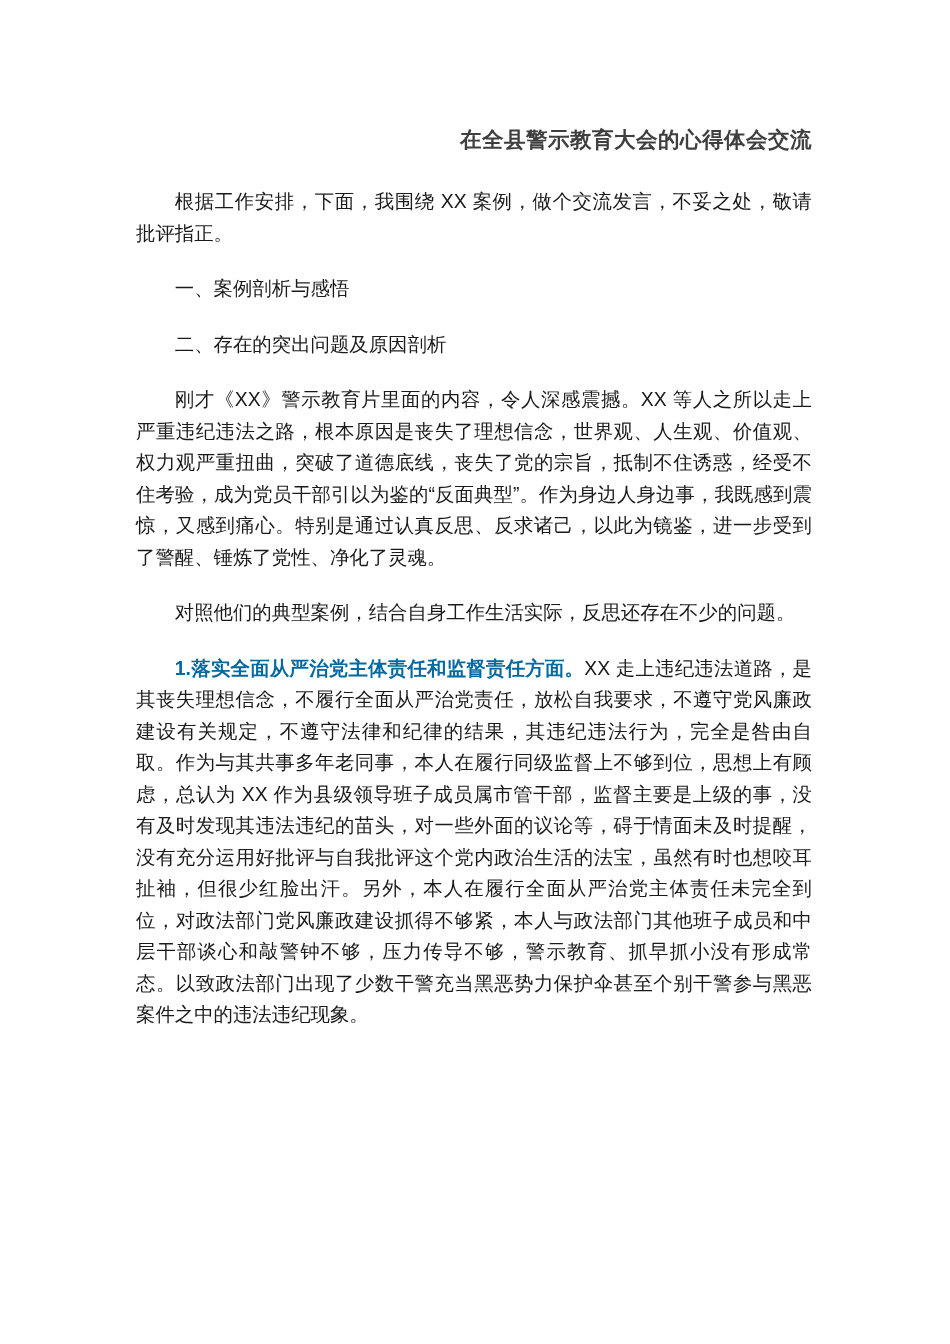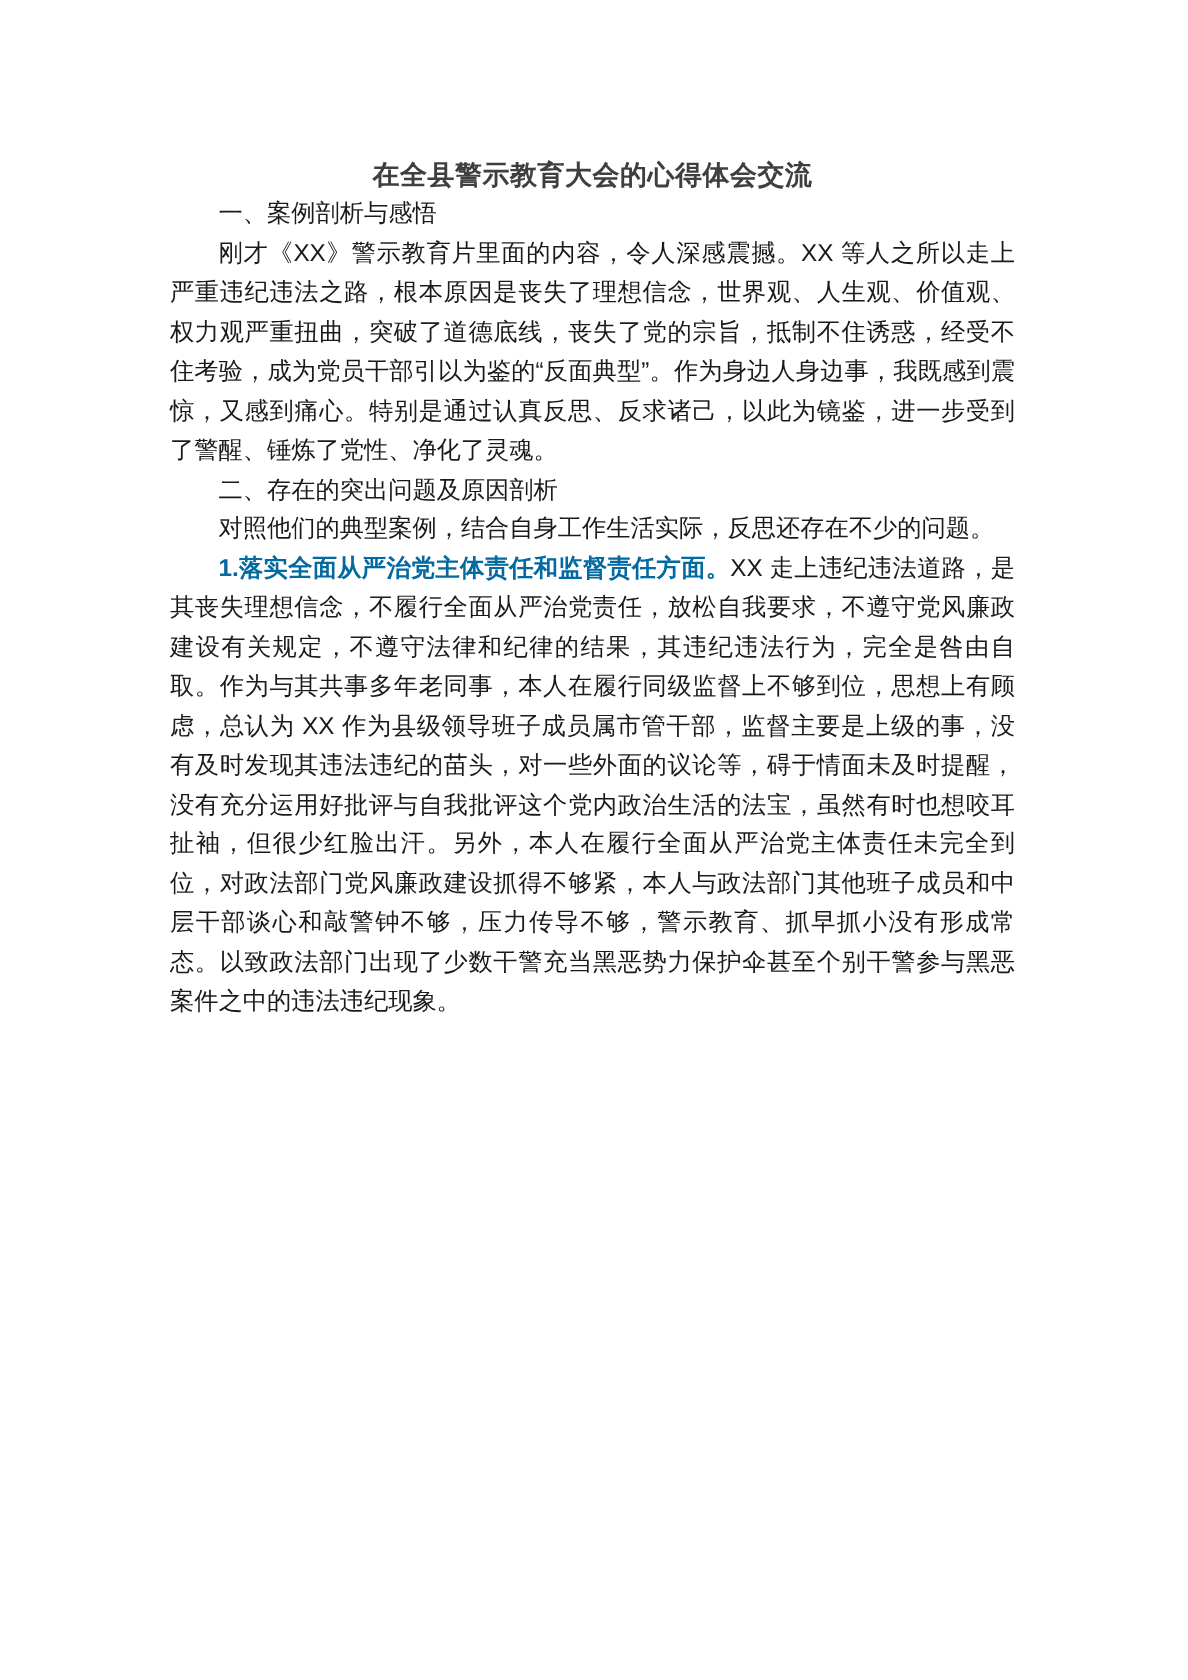--- a/index.html
+++ b/index.html
@@ -24,21 +24,21 @@
   }
   .content {
     position: absolute;
     left: 136px;
     top: 0;
     width: 676px;
   }
   .doc-title {
     margin: 0;
     padding: 0;
-    text-align: center;
+    text-align: right;
     font-family: "Liberation Sans", "DejaVu Sans", sans-serif;
     font-size: 21.5px;
     font-weight: bold;
     color: #3f3f3f;
     letter-spacing: 0.5px;
     line-height: 32px;
     margin-top: 124px;
   }
   p.body-text {
     margin: 0;
@@ -50,41 +50,42 @@
     text-align: justify;
     text-justify: inter-ideograph;
     text-indent: 2em;
     word-break: break-all;
     letter-spacing: 0px;
   }
   p.gap-first {
     margin-top: 30px;
   }
   p.gap {
-    margin-top: 0;
+    margin-top: 24px;
   }
   .strong-lead {
     font-weight: bold;
     color: #0369a1;
   }
 </style>
 </head>
 <body>
 
 <div class="page">
   <div class="content">
 
     <h1 class="doc-title">在全县警示教育大会的心得体会交流</h1>
 
+    <p class="body-text gap-first">根据工作安排，下面，我围绕 XX 案例，做个交流发言，不妥之处，敬请批评指正。</p>
 
     <p class="body-text gap">一、案例剖析与感悟</p>
 
+    <p class="body-text gap">二、存在的突出问题及原因剖析</p>
+
     <p class="body-text gap">刚才《XX》警示教育片里面的内容，令人深感震撼。XX 等人之所以走上严重违纪违法之路，根本原因是丧失了理想信念，世界观、人生观、价值观、权力观严重扭曲，突破了道德底线，丧失了党的宗旨，抵制不住诱惑，经受不住考验，成为党员干部引以为鉴的“反面典型”。作为身边人身边事，我既感到震惊，又感到痛心。特别是通过认真反思、反求诸己，以此为镜鉴，进一步受到了警醒、锤炼了党性、净化了灵魂。</p>
-
-    <p class="body-text gap">二、存在的突出问题及原因剖析</p>
 
     <p class="body-text gap">对照他们的典型案例，结合自身工作生活实际，反思还存在不少的问题。</p>
 
     <p class="body-text gap"><span class="strong-lead">1.落实全面从严治党主体责任和监督责任方面。</span><span>XX 走上违纪违法道路，是其丧失理想信念，不履行全面从严治党责任，放松自我要求，不遵守党风廉政建设有关规定，不遵守法律和纪律的结果，其违纪违法行为，完全是咎由自取。作为与其共事多年老同事，本人在履行同级监督上不够到位，思想上有顾虑，总认为 XX 作为县级领导班子成员属市管干部，监督主要是上级的事，没有及时发现其违法违纪的苗头，对一些外面的议论等，碍于情面未及时提醒，没有充分运用好批评与自我批评这个党内政治生活的法宝，虽然有时也想咬耳扯袖，但很少红脸出汗。另外，本人在履行全面从严治党主体责任未完全到位，对政法部门党风廉政建设抓得不够紧，本人与政法部门其他班子成员和中层干部谈心和敲警钟不够，压力传导不够，警示教育、抓早抓小没有形成常态。以致政法部门出现了少数干警充当黑恶势力保护伞甚至个别干警参与黑恶案件之中的违法违纪现象。</span></p>
 
 
   </div>
 </div>
 
 </body></html>

